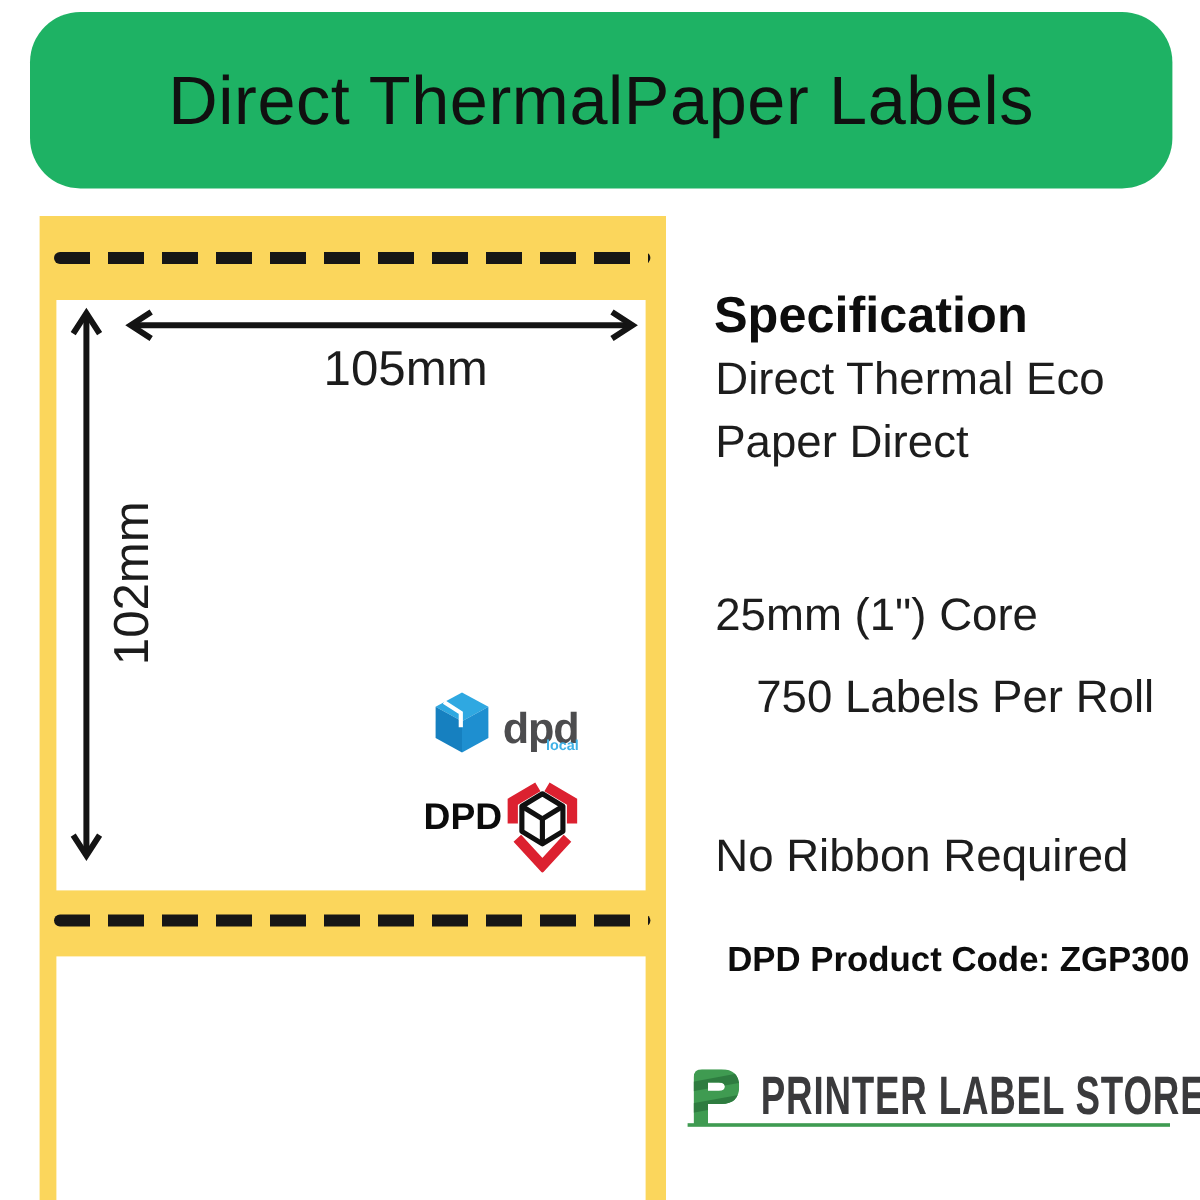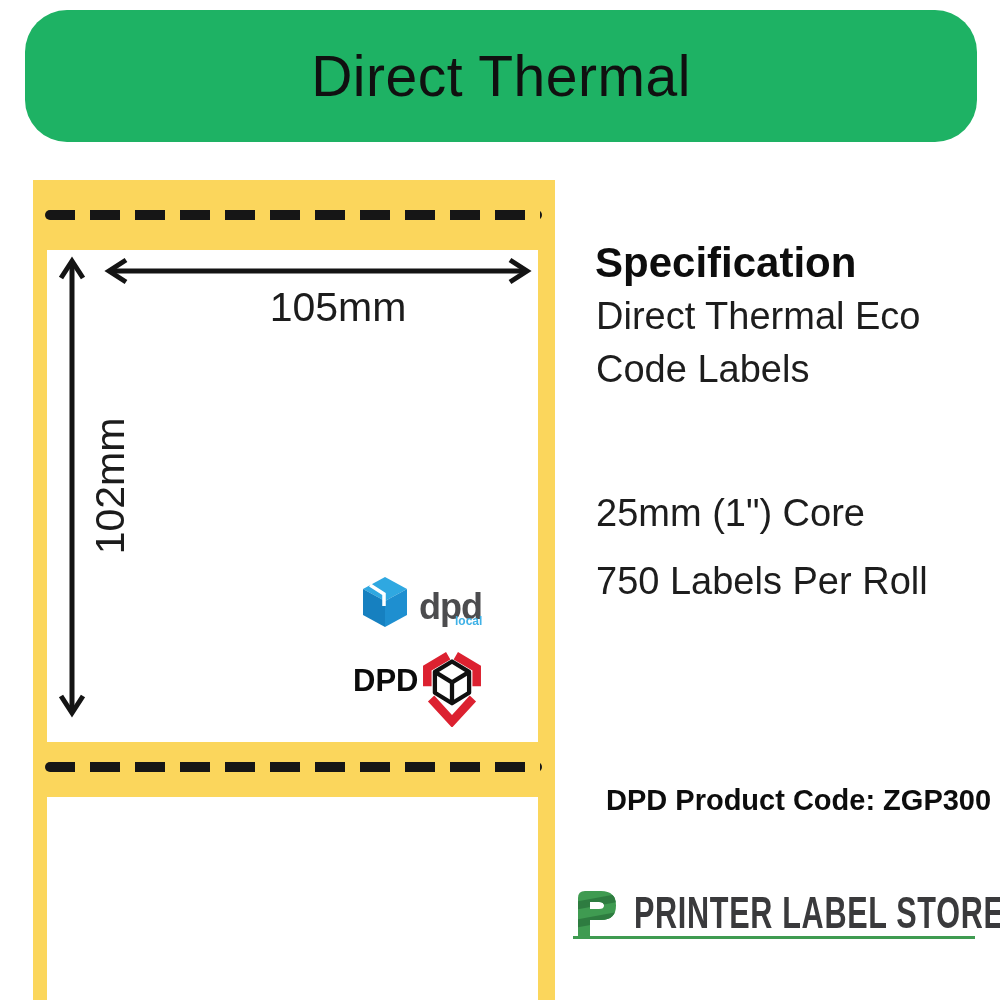--- a/index.html
+++ b/index.html
@@ -4,21 +4,21 @@
 <style>
   html,body { margin:0; padding:0; background:#ffffff; }
   .stage {
     position:relative; width:1000px; height:1000px; overflow:hidden;
     background:#ffffff; font-family:"Liberation Sans", sans-serif;
   }
   .abs { position:absolute; }
 
   
   .banner {
-    left:25px; top:10px; width:952px; height:132px;
+    left:25px; top:10px; width:952px; height:147px;
     background:#1eb264; border-radius:42px; z-index:3;
     display:flex; flex-direction:row; justify-content:center; align-items:center;
   }
   .banner .title-line {
     font-size:57px; line-height:74px; color:#101010; font-weight:400;
     letter-spacing:0.5px; white-space:nowrap;
   }
 
   
   .backing { left:33px; top:180px; width:522px; height:820px; background:#fbd65c; z-index:1; }
@@ -54,21 +54,21 @@
     left:353px; top:663px; font-size:31px; font-weight:bold; color:#0b0b0b;
     z-index:4; letter-spacing:0px;
   }
 
   
   .spec-head { left:595px; top:215px; font-size:42px; font-weight:bold; color:#0d0d0d;margin-top:24px; }
   .spec-item { left:596px; width:400px; font-size:38px; line-height:53px; color:#1d1d1d; }
   .spec-item.i0 { top:290px; }
   .spec-item.i1 { top:417px; }
   .spec-item.i2 { top:487px; }
-  .spec-item.i3 { top:555px; }
+  .spec-item.i3 { top:555px;text-align:center; }
   .spec-item.i4 { top:623px; }
   .spec-item.i5 { top:688px; }
   .spec-code { left:606px; top:784px; font-size:29px; font-weight:bold; color:#0d0d0d; }
 
   
   .brand-text {
     left:634px; top:887px; font-size:45px; font-weight:bold; color:#3a3a3c;
     transform:scaleX(0.68); transform-origin:left top; letter-spacing:1px;
     white-space:nowrap;
   }
@@ -82,20 +82,21 @@
   <div class="abs backing"></div>
 
   <div class="abs label-face first"></div>
   <div class="abs label-face second"></div>
 
   <div class="abs perf top"></div>
   <div class="abs perf bottom"></div>
 
   <div class="abs banner">
     <div class="title-line">Direct Thermal</div>
+    <div class="title-line">Paper Labels</div>
   </div>
 
   <svg class="abs dim-svg" style="left:100px; top:255px;" width="436" height="32" viewBox="0 0 436 32">
     <line x1="10" y1="16" x2="426" y2="16" stroke="#141414" stroke-width="5"></line>
     <polyline points="26,5 9,16 26,27" fill="none" stroke="#141414" stroke-width="5"></polyline>
     <polyline points="410,5 427,16 410,27" fill="none" stroke="#141414" stroke-width="5"></polyline>
   </svg>
 
   <svg class="abs dim-svg" style="left:56px; top:252px;" width="32" height="470" viewBox="0 0 32 470">
     <line x1="16" y1="10" x2="16" y2="460" stroke="#141414" stroke-width="5"></line>
@@ -120,23 +121,24 @@
     <polyline points="27,5 5,18 5,37" fill="none" stroke="#dc2130" stroke-width="9"></polyline>
     <polyline points="35,5 57,18 57,37" fill="none" stroke="#dc2130" stroke-width="9"></polyline>
     <polyline points="9,50 31,74 53,50" fill="none" stroke="#dc2130" stroke-width="9"></polyline>
     <polygon points="31,11 49,22 49,44 31,55 13,44 13,22" fill="#ffffff" stroke="#101010" stroke-width="4.5" stroke-linejoin="round"></polygon>
     <line x1="31" y1="33" x2="13" y2="22" stroke="#101010" stroke-width="4.5"></line>
     <line x1="31" y1="33" x2="49" y2="22" stroke="#101010" stroke-width="4.5"></line>
     <line x1="31" y1="33" x2="31" y2="55" stroke="#101010" stroke-width="4.5"></line>
   </svg>
 
   <div class="abs spec-head">Specification</div>
-  <div class="abs spec-item i0">Direct Thermal Eco Code Labels</div>
+  <div class="abs spec-item i0">Direct Thermal Eco Paper Direct</div>
   <div class="abs spec-item i2">25mm (1") Core</div>
   <div class="abs spec-item i3">750 Labels Per Roll</div>
+  <div class="abs spec-item i5">No Ribbon Required</div>
   <div class="abs spec-code">DPD Product Code: ZGP300</div>
 
   <svg class="abs" style="left:570px; top:888px;" width="50" height="50" viewBox="0 0 50 50">
     <defs>
       <clipPath id="pclip" clip-rule="evenodd">
         <path fill-rule="evenodd" d="M8,50 L8,10 Q8,3 15,3 L31,3 Q46,3 46,17.5 Q46,32 31,32 L20,32 L20,50 Z
                  M20,14 L29,14 Q34,14 34,17.5 Q34,21 29,21 L20,21 Z"></path>
       </clipPath>
     </defs>
     <g clip-path="url(#pclip)">

